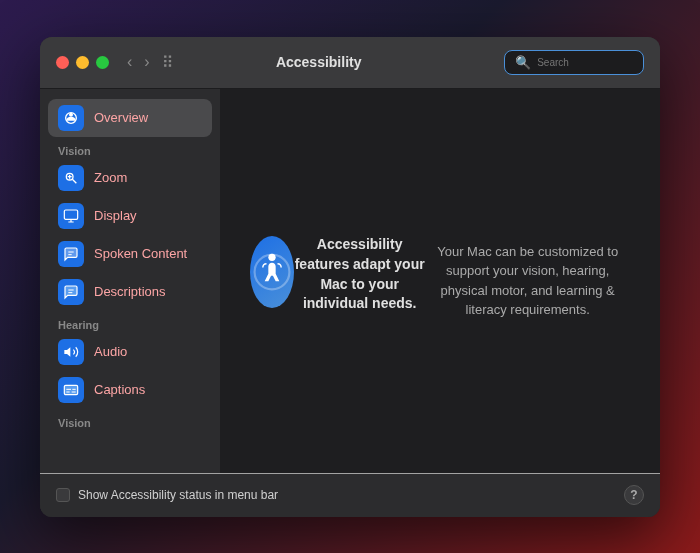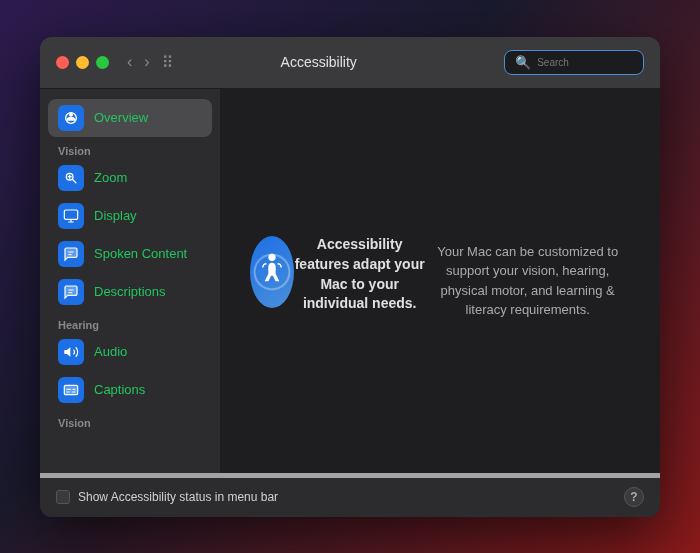--- a/index.html
+++ b/index.html
@@ -62,21 +62,21 @@
       color: #888;
       font-size: 16px;
       margin-left: 8px;
       cursor: pointer;
     }
     .title-text {
       flex: 1;
       text-align: center;
       color: #e0e0e0;
       font-size: 14px;
-      font-weight: 400;
+      font-weight: 700;
       margin-right: 40px;
     }
     .search-box {
       display: flex;
       align-items: center;
       background: #1c1c1e;
       border: 1.5px solid #4a90d9;
       border-radius: 8px;
       padding: 4px 10px;
       gap: 6px;
@@ -108,21 +108,21 @@
       flex-shrink: 0;
       overflow-y: auto;
     }
     .sidebar-item {
       display: flex;
       align-items: center;
       gap: 10px;
       padding: 6px 10px;
       border-radius: 8px;
       cursor: pointer;
-      color: #22c55e;
+      color: #fca5a5;
       font-size: 13px;
     }
     .sidebar-item.active {
       background: #4a4a4c;
     }
     .sidebar-section-label {
       color: #888;
       font-size: 11px;
       font-weight: 600;
       padding: 8px 10px 2px 10px;
@@ -172,21 +172,21 @@
       color: #aaa;
       font-size: 13px;
       text-align: center;
       line-height: 1.5;
       max-width: 320px;
     }
     
     .footer {
       height: 44px;
       background: #2c2c2e;
-      border-top: 5px solid #a3a3a3;
+      border-top: 1px solid #a3a3a3;
       display: flex;
       align-items: center;
       padding: 0 16px;
       flex-shrink: 0;
     }
     .checkbox-area {
       display: flex;
       align-items: center;
       gap: 8px;
       flex: 1;

